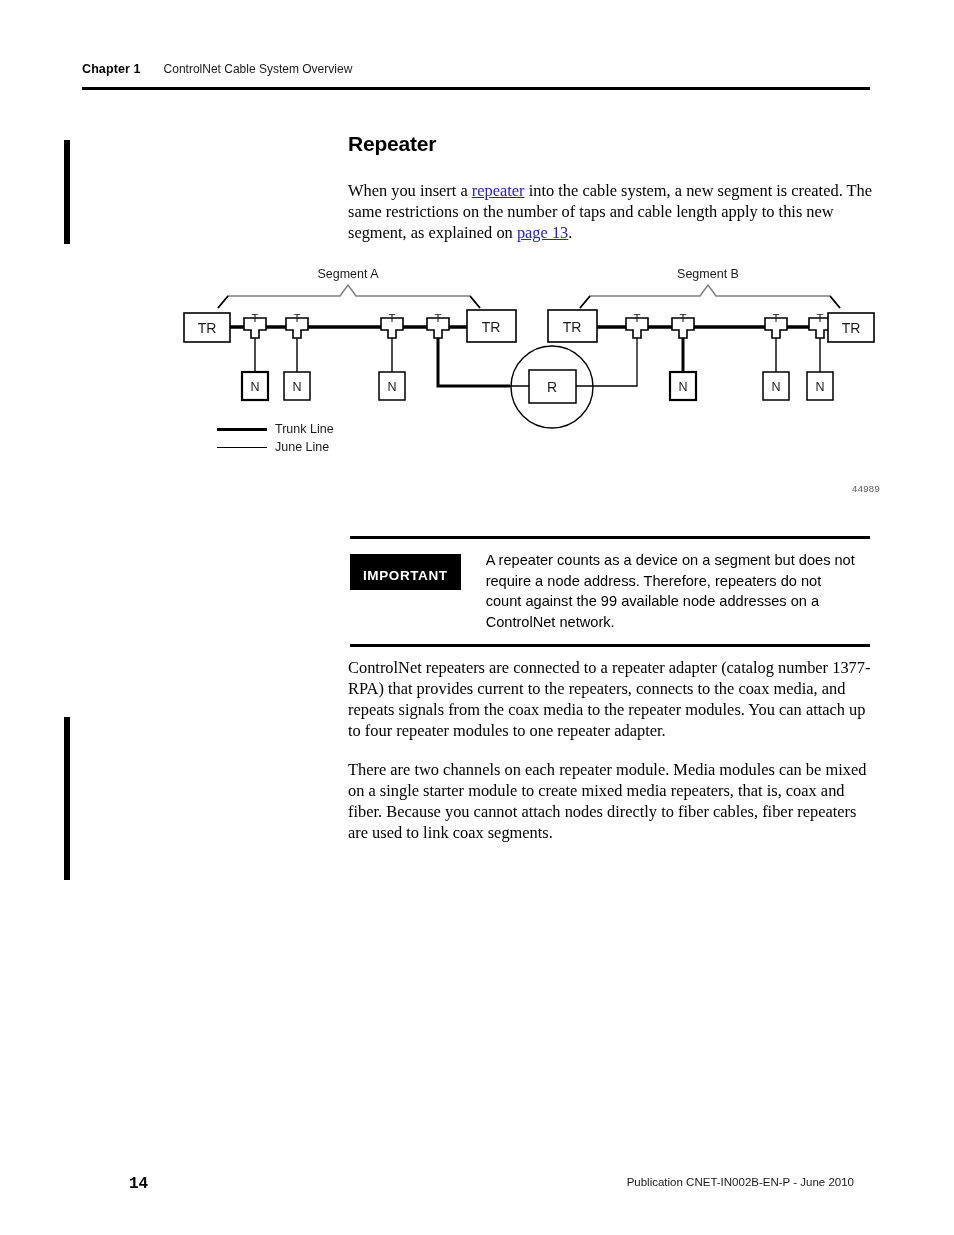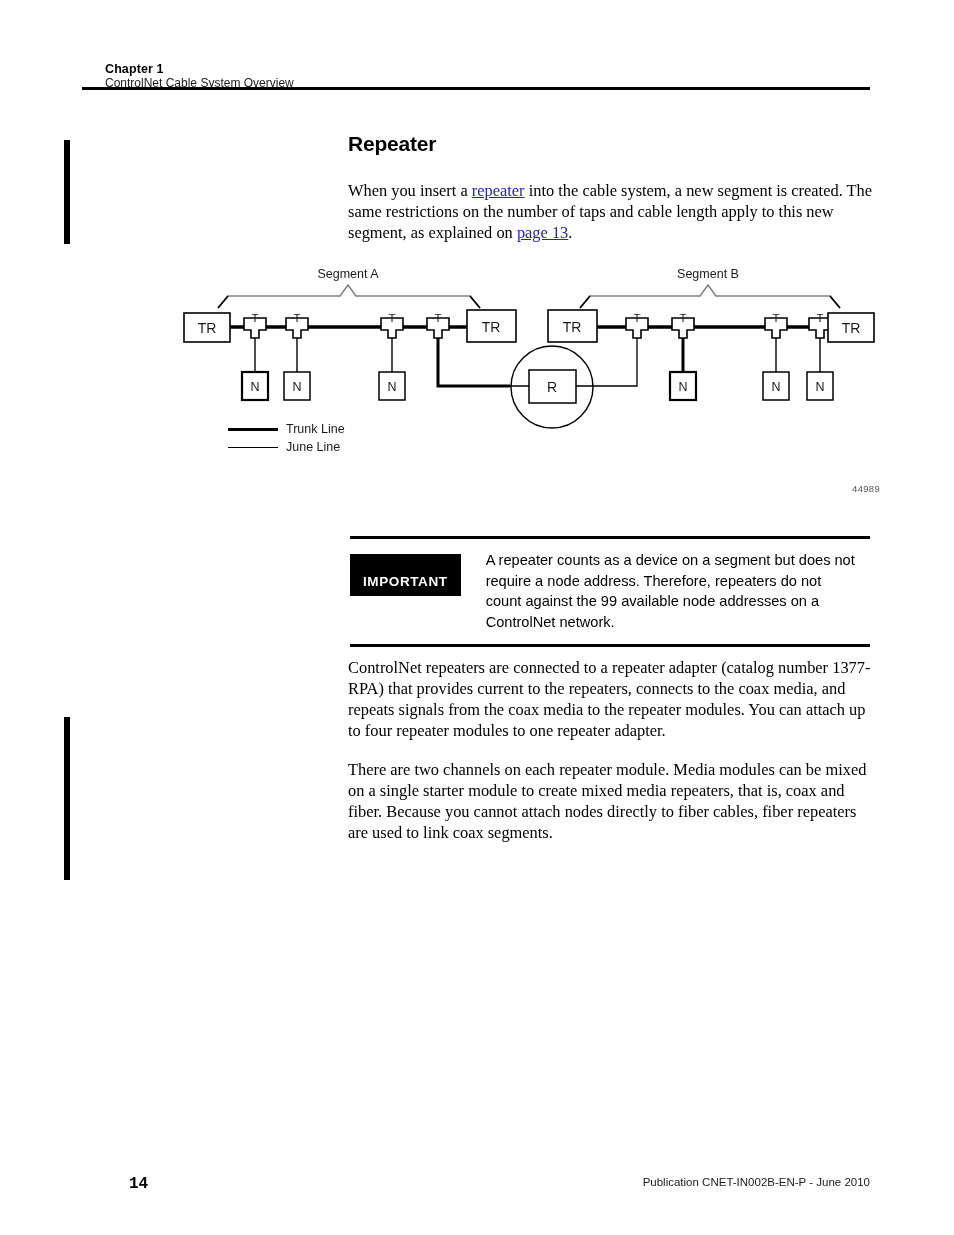--- a/index.html
+++ b/index.html
@@ -21,21 +21,20 @@
   }
 
   
   .header {
     position: absolute;
     left: 82px;
     top: 62px;
     width: 788px;
     display: flex;
     align-items: baseline;
-    flex-direction: column;
   }
   .header-chapter {
     font-family: "Liberation Sans", sans-serif;
     font-weight: bold;
     font-size: 12.5px;
     letter-spacing: 0.1px;
     color: #000;
   }
   .header-title {
     font-family: "Liberation Sans", sans-serif;
@@ -104,21 +103,21 @@
     top: 223px;
     font-family: "Liberation Sans", sans-serif;
     font-size: 9.5px;
     color: #58585a;
     letter-spacing: 0.3px;
   }
 
   
   .legend {
     position: absolute;
-    left: 228px;
+    left: 217px;
     top: 420px;
     width: 200px;
     font-family: "Liberation Sans", sans-serif;
     font-size: 12.5px;
     color: #1a1a1a;
   }
   .legend-row {
     display: flex;
     align-items: center;
     height: 18px;
@@ -146,21 +145,21 @@
     display: flex;
     padding: 11px 0 12px 0;
   }
   .callout-tag {
     background: #000;
     color: #fff;
     font-family: "Liberation Sans", sans-serif;
     font-weight: bold;
     font-size: 13.5px;
     letter-spacing: 0.6px;
-    padding: 19px 13px 6px 13px;
+    padding: 13px 13px 6px 13px;
     height: 17px;
     line-height: 17px;
     align-self: flex-start;
     margin-top: 4px;
   }
   .callout-text {
     font-family: "Liberation Sans", sans-serif;
     font-size: 14.6px;
     line-height: 20.5px;
     color: #000;
@@ -173,21 +172,21 @@
     position: absolute;
     left: 82px;
     top: 1175px;
     font-family: Liberation Mono, monospace;
     font-weight: bold;
     font-size: 16px;
     margin-left: 47px;
   }
   .footer-pub {
     position: absolute;
-    right: 84px;
+    right: 100px;
     top: 1176px;
     font-family: "Liberation Sans", sans-serif;
     font-size: 11.5px;
     color: #1a1a1a;
   }
 </style>
 </head>
 <body>
 
 <div class="page">

